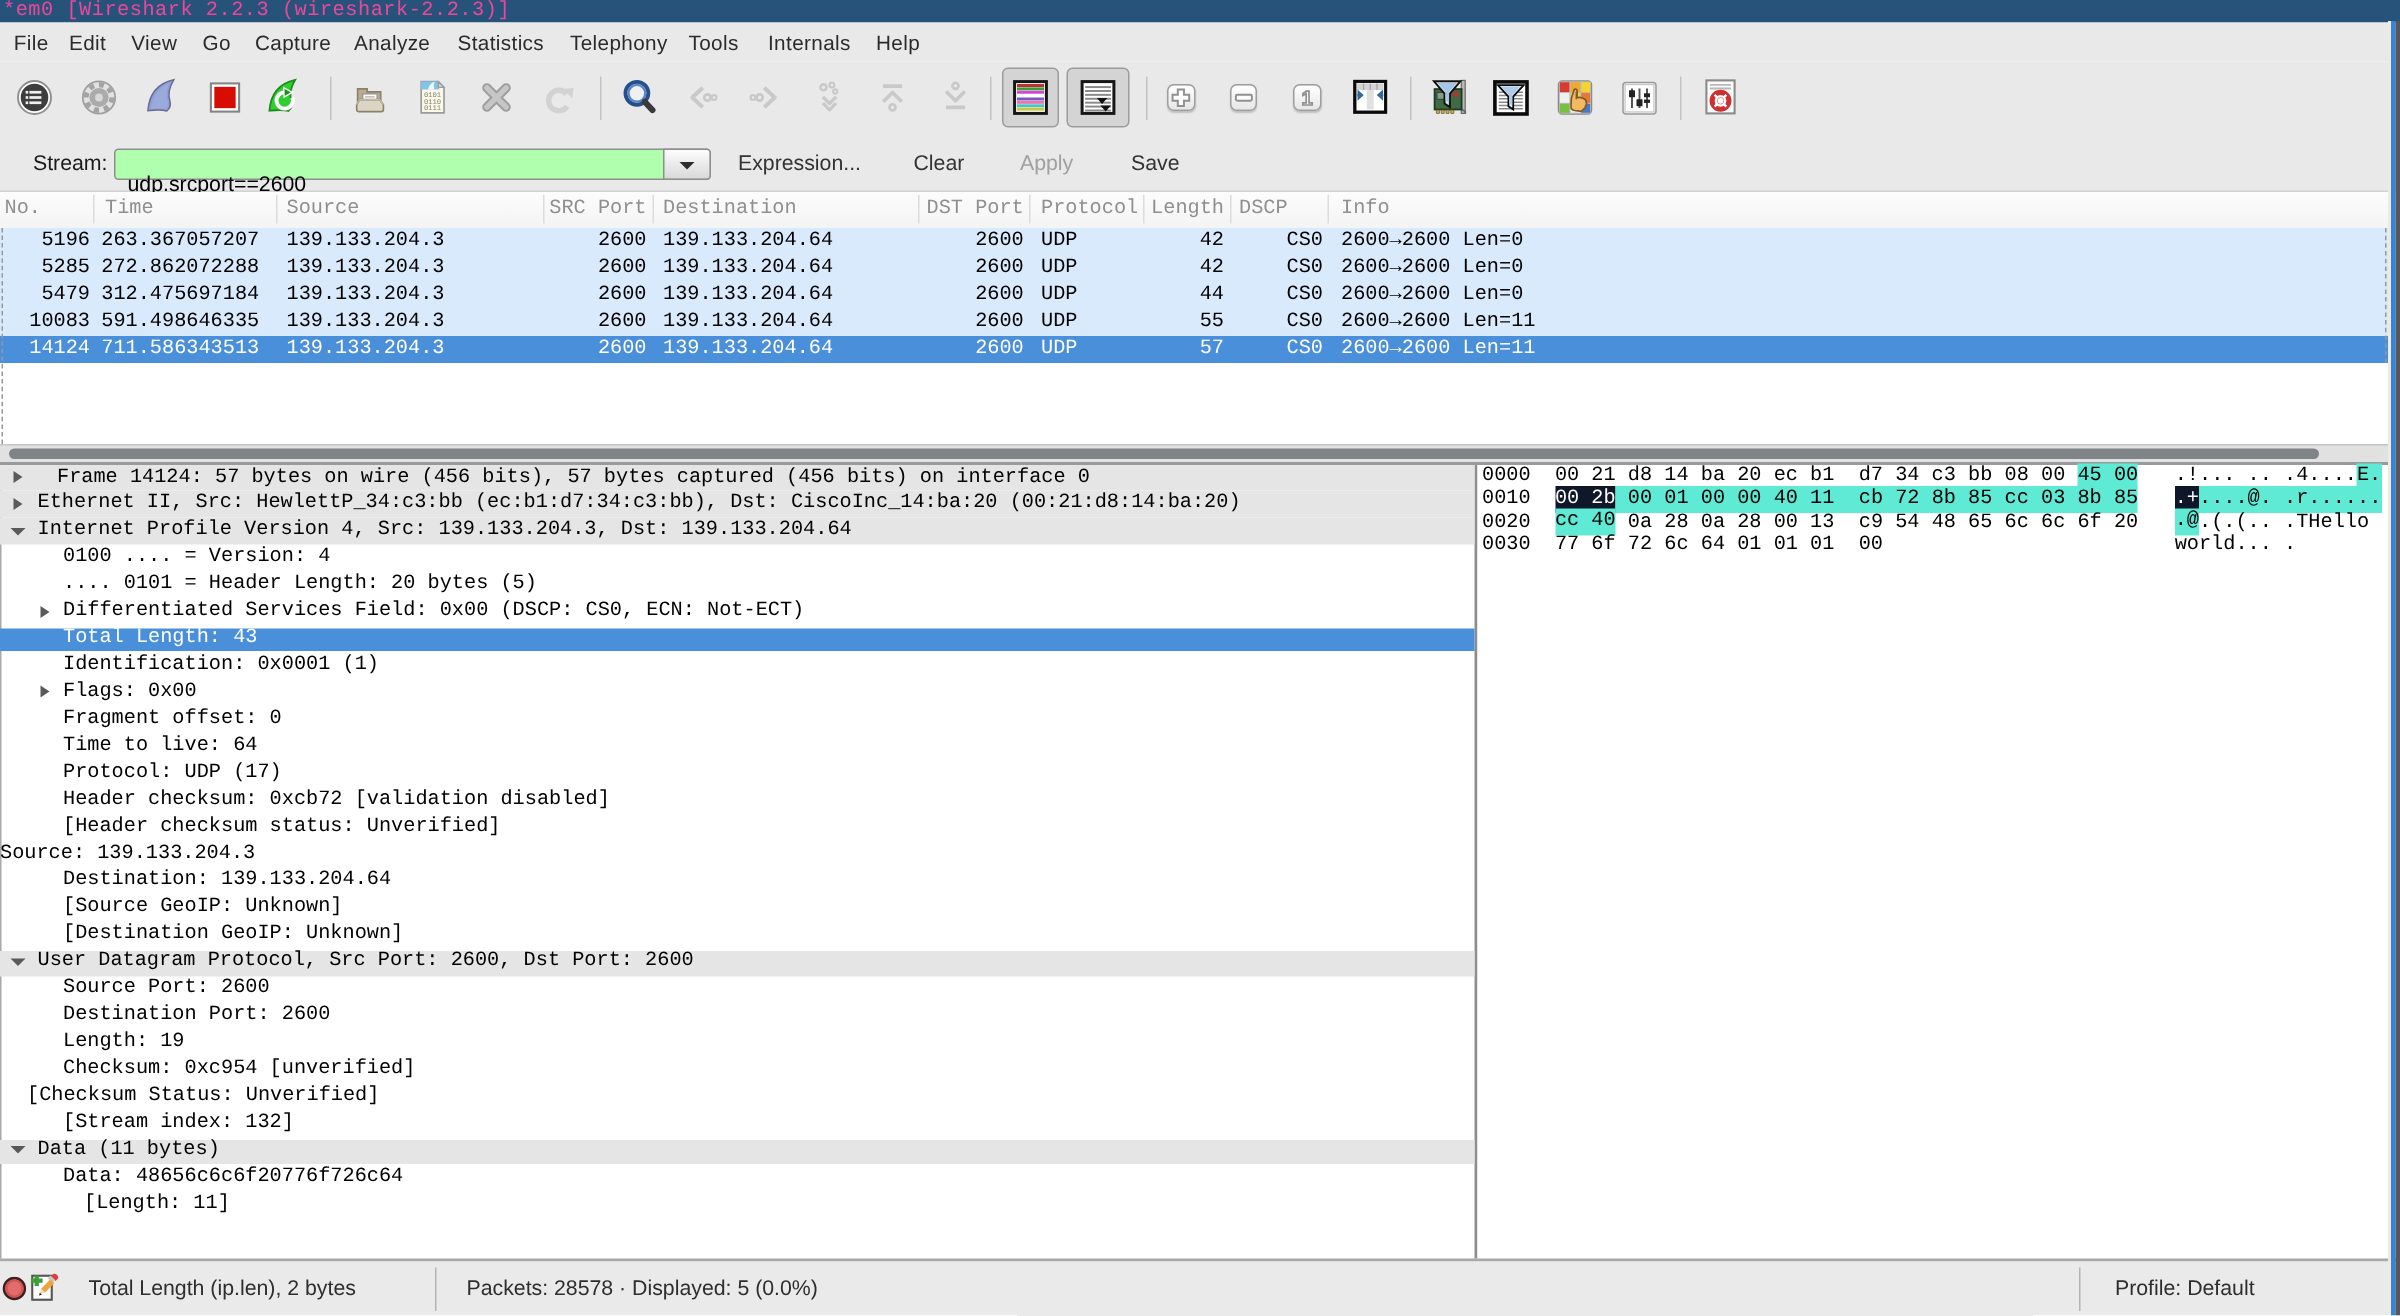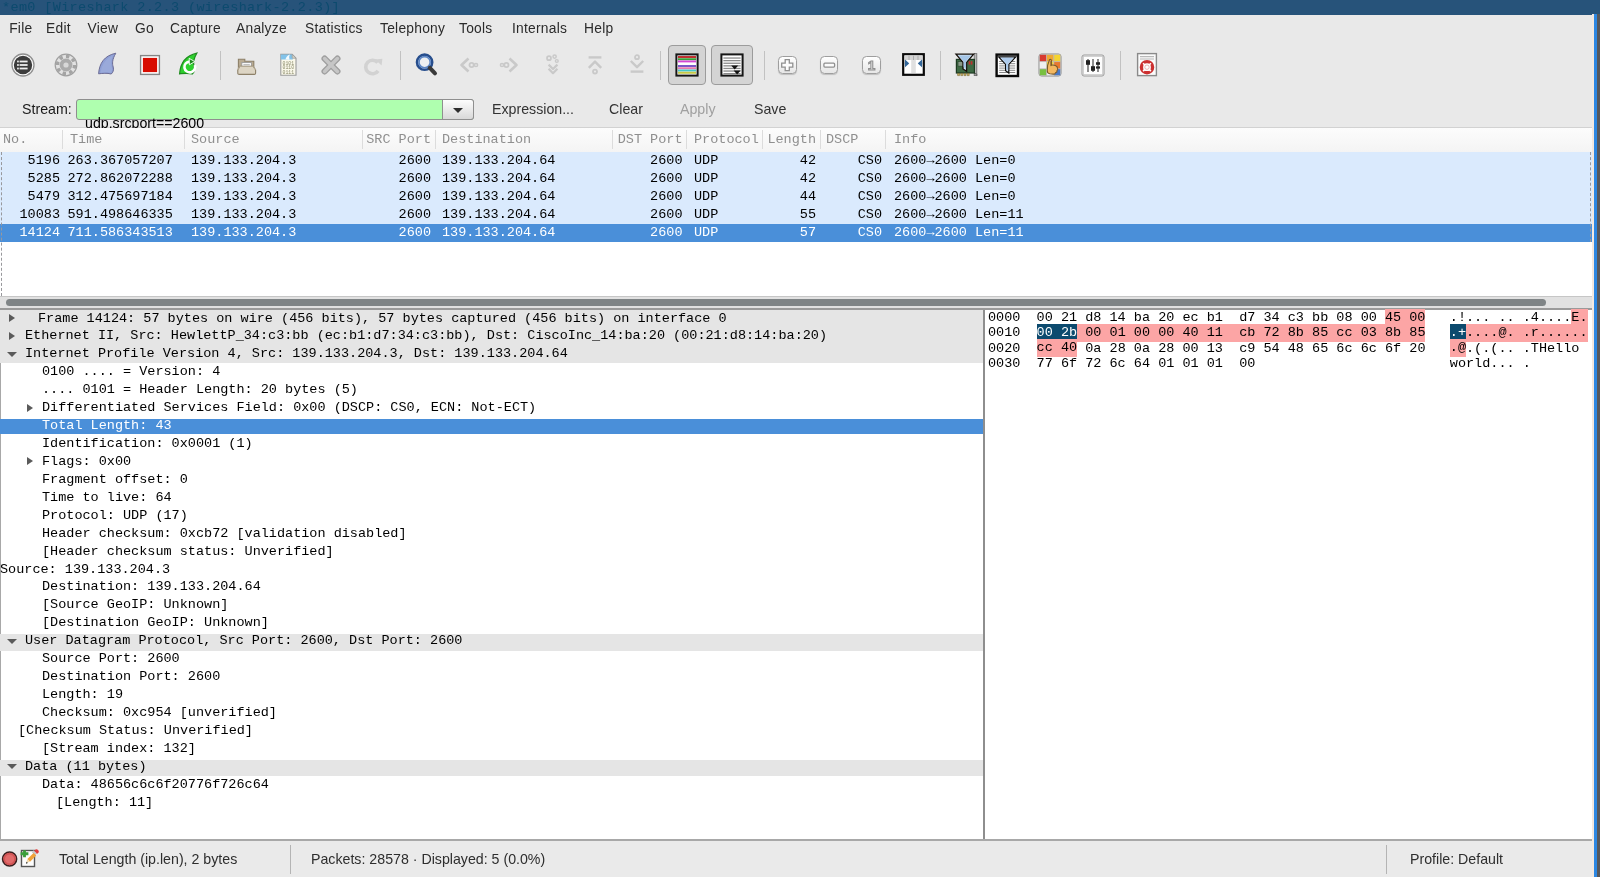--- a/index.html
+++ b/index.html
@@ -1,20 +1,20 @@
 <!DOCTYPE html>
 <html><head>
 <meta charset="utf-8">
 <style>
 *{margin:0;padding:0;box-sizing:border-box}
 html,body{width:1600px;height:877px}
 body{position:relative;overflow:hidden;background:#fff;font-family:"Liberation Sans",sans-serif;font-size:13.5px;color:#1a1a1a}
 .abs{position:absolute}
 #titlebar{left:0;top:0;width:1600px;height:15px;background:#27537a}
-#titletext{left:2px;top:0px;height:15px;line-height:16px;color:#0c4a6e;font-family:"Liberation Mono",monospace;font-size:13.5px;letter-spacing:0.35px}
+#titletext{left:2px;top:0px;height:15px;line-height:16px;color:#ec4899;font-family:"Liberation Mono",monospace;font-size:13.5px;letter-spacing:0.35px}
 #menubar{left:0;top:15px;width:1600px;height:26px;background:#e9e9e9}
 .mi{position:absolute;top:0;height:26px;line-height:27px;color:#2b2b2b;font-size:13.8px;letter-spacing:0.25px}
 #toolbar{left:0;top:41px;width:1600px;height:49px;background:#e9e9e9}
 .tsep{position:absolute;top:51px;width:1px;height:29px;background:#c2c2c2}
 #filterbar{left:0;top:90px;width:1600px;height:38px;background:#e9e9e9;border-bottom:1px solid #d2d2d2}
 #fltlabel{left:22px;top:90px;height:38px;line-height:38px;color:#1a1a1a;font-size:14.2px}
 #fltinput{left:76px;top:99px;width:398px;height:21px;background:#afffaf;border:1px solid #8f8f8f;border-radius:3px}
 #flttext{left:85px;top:113px;height:36px;line-height:21px;color:#000;font-size:14.2px}
 #fltbtn{left:442px;top:99px;width:32px;height:21px;background:linear-gradient(#fdfdfd,#d8d8d8);border:1px solid #8f8f8f;border-radius:0 3px 3px 0}
 #fltarrow{left:453px;top:108px;width:0;height:0;border-left:5px solid transparent;border-right:5px solid transparent;border-top:5px solid #2e2e2e}
@@ -32,22 +32,22 @@
 #paneborder{left:0;top:307.5px;width:1593px;height:2px;background:#9a9a9a}
 #treepane{left:0;top:309.5px;width:982.5px;height:529.5px;background:#fff;border-left:1px solid #a8a8a8}
 #divider{left:982.5px;top:309.5px;width:2.5px;height:529.5px;background:#8e8e8e}
 #hexpane{left:985px;top:309.5px;width:608px;height:529.5px;background:#fff}
 #bottomborder{left:0;top:839px;width:1600px;height:1.5px;background:#a8a8a8}
 .trow{position:absolute;left:0;width:982.5px;height:17.93px;line-height:18.2px;font-family:"Liberation Mono",monospace;font-size:13.5px;color:#000;white-space:pre}
 .tg{background:#e5e5e5}
 .tri-r{position:absolute;width:0;height:0;border-top:4.8px solid transparent;border-bottom:4.8px solid transparent;border-left:6.4px solid #5a5a5a}
 .tri-d{position:absolute;width:0;height:0;border-left:5px solid transparent;border-right:5px solid transparent;border-top:5.5px solid #5a5a5a}
 .hx{position:absolute;left:988px;height:15.35px;line-height:15.5px;font-family:"Liberation Mono",monospace;font-size:13.5px;color:#000;white-space:pre}
-.hl{background:#fca5a5;padding:1.3px 0}
-.hlw{background:#0c4a6e;color:#fff;padding:1.3px 0}
+.hl{background:#5eead4;padding:1.3px 0}
+.hlw{background:#0f172a;color:#fff;padding:1.3px 0}
 #statusbar{left:0;top:840.5px;width:1600px;height:36.5px;background:#eaeaea}
 .ssep{position:absolute;width:1px;background:#b4b4b4}
 .stxt{position:absolute;color:#2e2e2e;font-size:14.2px}
 #edgecream{left:1592px;top:14px;width:1.5px;height:863px;background:#f3e9e0}
 #edgeblue{left:1593.5px;top:14px;width:3.2px;height:863px;background:#2d87e2}
 #edgedark{left:1596.7px;top:14px;width:3.3px;height:863px;background:#57575a}
 </style>
 </head>
 <body>
 <div class="abs" id="titlebar"></div>

